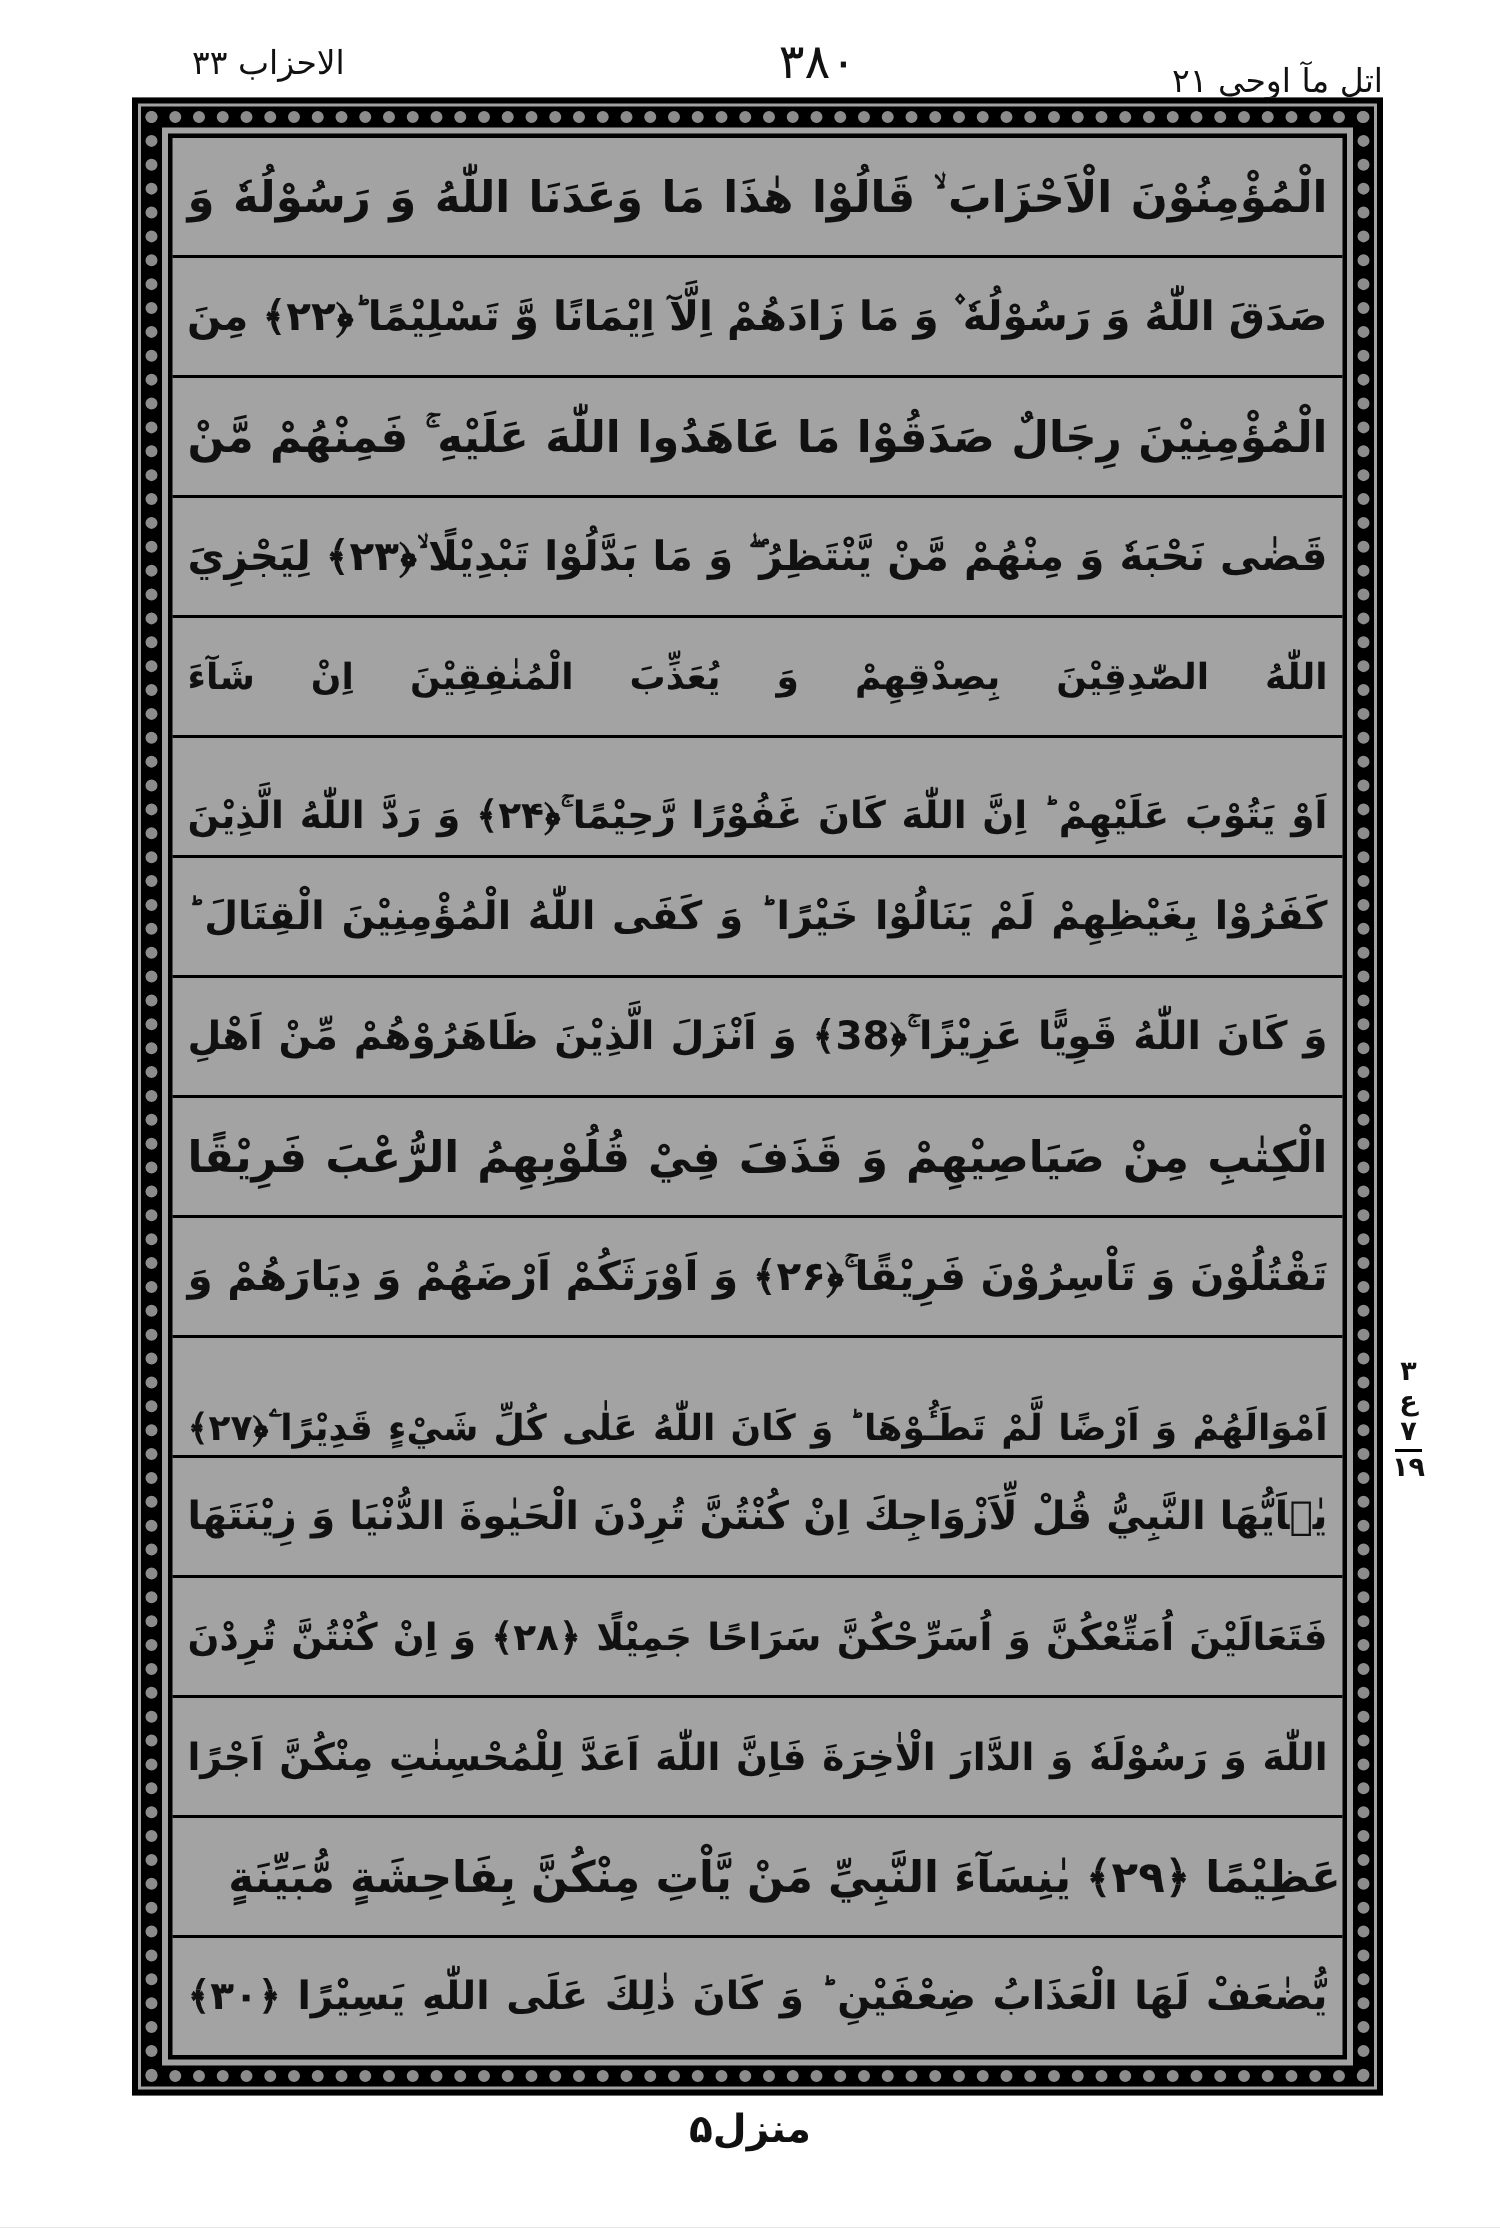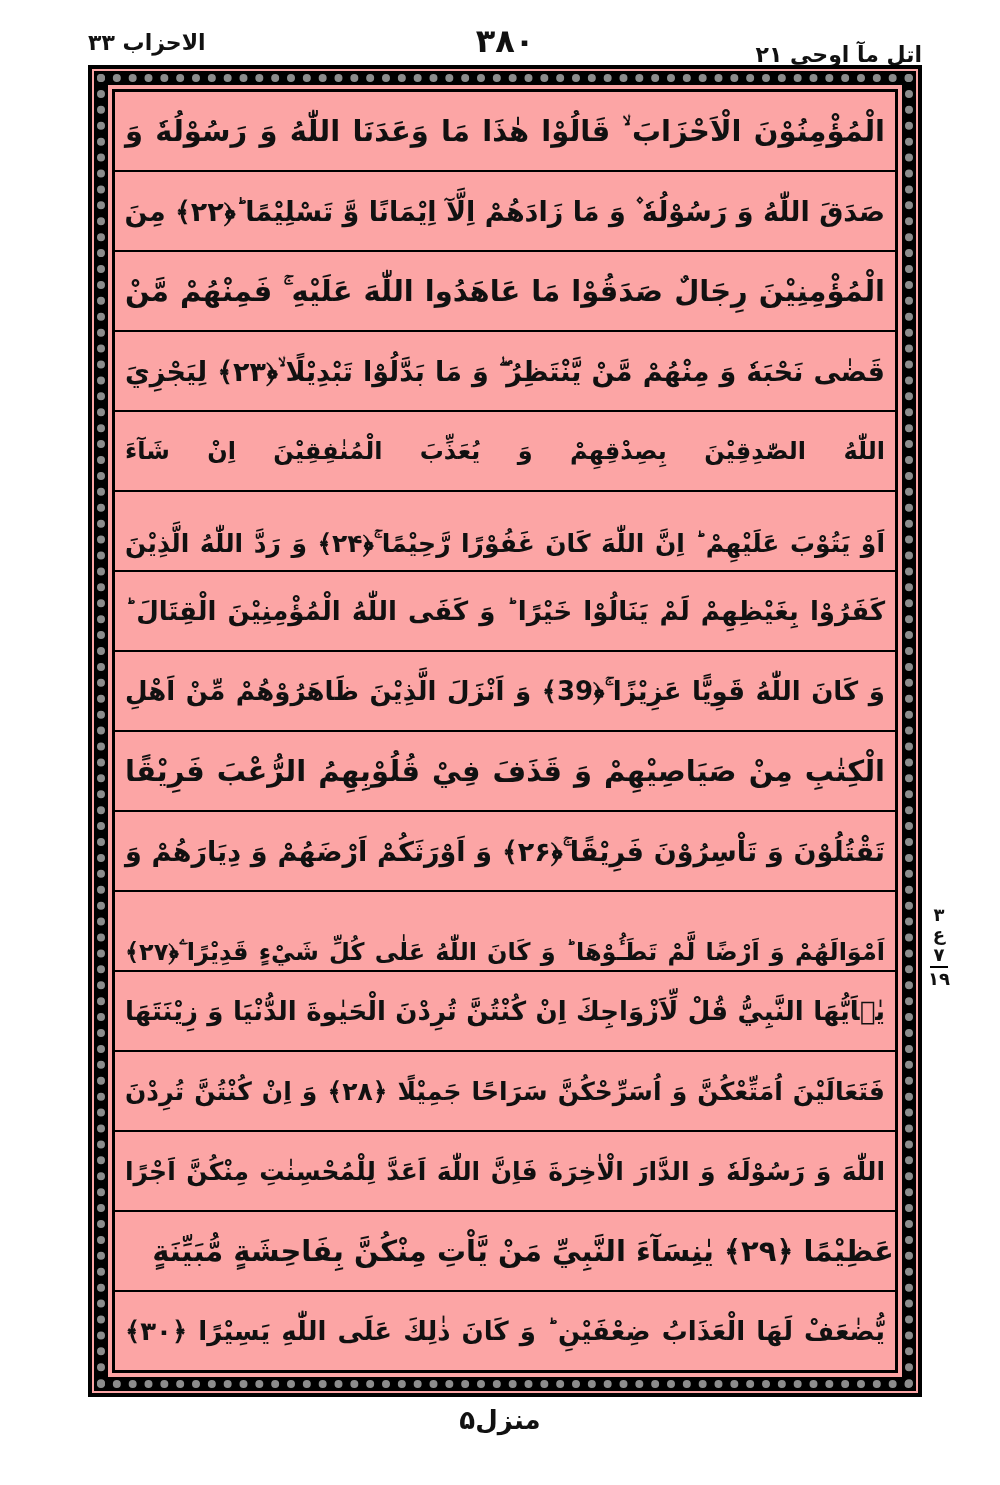--- a/index.html
+++ b/index.html
@@ -4,32 +4,33 @@
 <style>
   html, body { margin: 0; padding: 0; background: #ffffff; }
   body {
     width: 1000px; height: 1485px; position: relative; overflow: hidden;
     font-family: "DejaVu Sans", sans-serif; color: #111;
   }
   .header {
     position: absolute; top: 22px; left: 88px; width: 834px; height: 42px;
   }
   .hdr-left, .hdr-right, .hdr-center {
-    position: absolute; top: 0; font-size: 22px; font-weight: bold; direction: rtl;
+    position: absolute; top: 0; font-size: 22px; font-weight: normal; direction: rtl;
     font-family: "DejaVu Sans", sans-serif;
+    margin-left: 40px;
   }
   .hdr-left { left: 0; top: 8px; }
   .hdr-right { right: 0; top: 20px; }
   .hdr-center { left: 50%; transform: translateX(-50%); font-size: 32px; top: 0; }
 
   .frame {
     position: absolute; left: 88px; top: 65px; width: 834px; height: 1332px;
     box-sizing: border-box;
     border: 4px solid #000;
-    background: #fca5a5;
+    background: #a3a3a3;
   }
   .frame-ornament {
     position: absolute; inset: 2px;
     border: 14px solid #000;
     box-sizing: border-box;
   }
   .frame-ornament::before {
     content: ""; position: absolute; inset: -11px;
     border: 8px dotted #fff; box-sizing: border-box; opacity: 0.55;
   }
@@ -88,21 +89,21 @@
     <div class="line">
         <span class="line-text" style="width: 100%; font-size: 24px;">اللّٰهُ الصّٰدِقِيْنَ بِصِدْقِهِمْ وَ يُعَذِّبَ الْمُنٰفِقِيْنَ اِنْ شَآءَ</span>
       </div>
     <div class="line">
         <span class="line-text" style="width: 100%; font-size: 25px; margin-top: 24px;">اَوْ يَتُوْبَ عَلَيْهِمْ ؕ اِنَّ اللّٰهَ كَانَ غَفُوْرًا رَّحِيْمًا ۚ﴿۲۴﴾ وَ رَدَّ اللّٰهُ الَّذِيْنَ</span>
       </div>
     <div class="line">
         <span class="line-text" style="width: 100%; font-size: 26px;">كَفَرُوْا بِغَيْظِهِمْ لَمْ يَنَالُوْا خَيْرًا ؕ وَ كَفَى اللّٰهُ الْمُؤْمِنِيْنَ الْقِتَالَ ؕ</span>
       </div>
     <div class="line">
-        <span class="line-text" style="width: 100%; font-size: 26px;">وَ كَانَ اللّٰهُ قَوِيًّا عَزِيْزًا ۚ﴿39﴾ وَ اَنْزَلَ الَّذِيْنَ ظَاهَرُوْهُمْ مِّنْ اَهْلِ</span>
+        <span class="line-text" style="width: 100%; font-size: 26px;">وَ كَانَ اللّٰهُ قَوِيًّا عَزِيْزًا ۚ﴿38﴾ وَ اَنْزَلَ الَّذِيْنَ ظَاهَرُوْهُمْ مِّنْ اَهْلِ</span>
       </div>
     <div class="line">
         <span class="line-text" style="width: 100%; font-size: 29px;">الْكِتٰبِ مِنْ صَيَاصِيْهِمْ وَ قَذَفَ فِيْ قُلُوْبِهِمُ الرُّعْبَ فَرِيْقًا</span>
       </div>
     <div class="line">
         <span class="line-text" style="width: 100%; font-size: 27px;">تَقْتُلُوْنَ وَ تَاْسِرُوْنَ فَرِيْقًا ۚ﴿۲۶﴾ وَ اَوْرَثَكُمْ اَرْضَهُمْ وَ دِيَارَهُمْ وَ</span>
       </div>
     <div class="line">
         <span class="line-text" style="width: 100%; font-size: 24px; margin-top: 42px;">اَمْوَالَهُمْ وَ اَرْضًا لَّمْ تَطَـُٔوْهَا ؕ وَ كَانَ اللّٰهُ عَلٰى كُلِّ شَيْءٍ قَدِيْرًا ۧ﴿۲۷﴾</span>
       </div>

